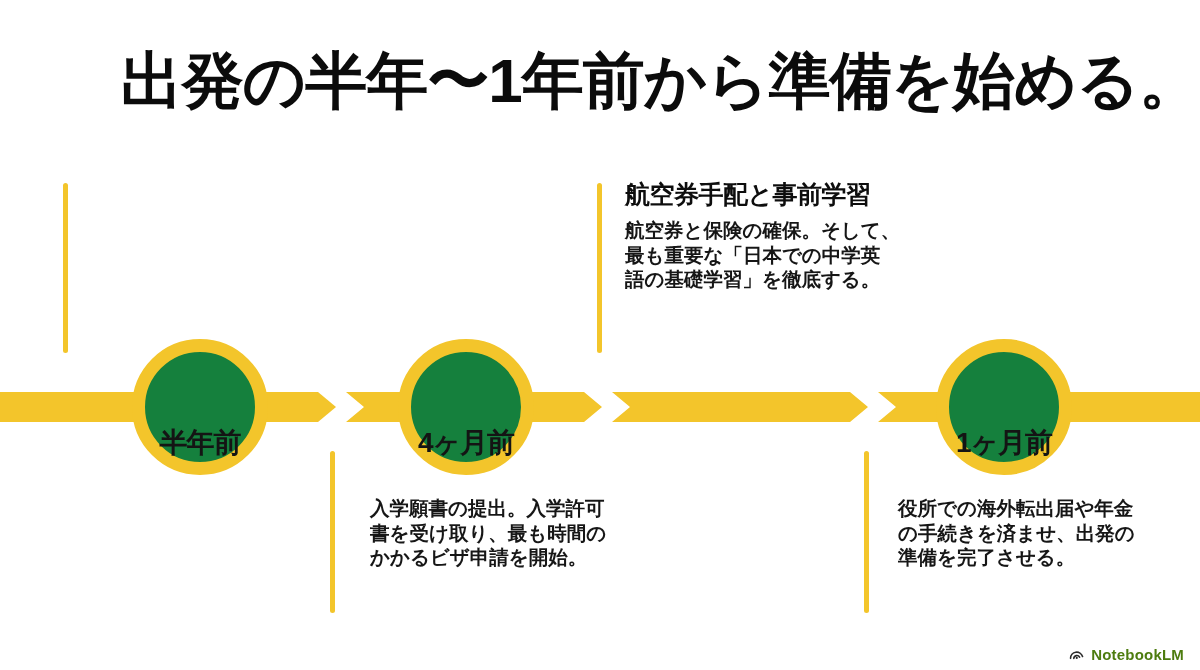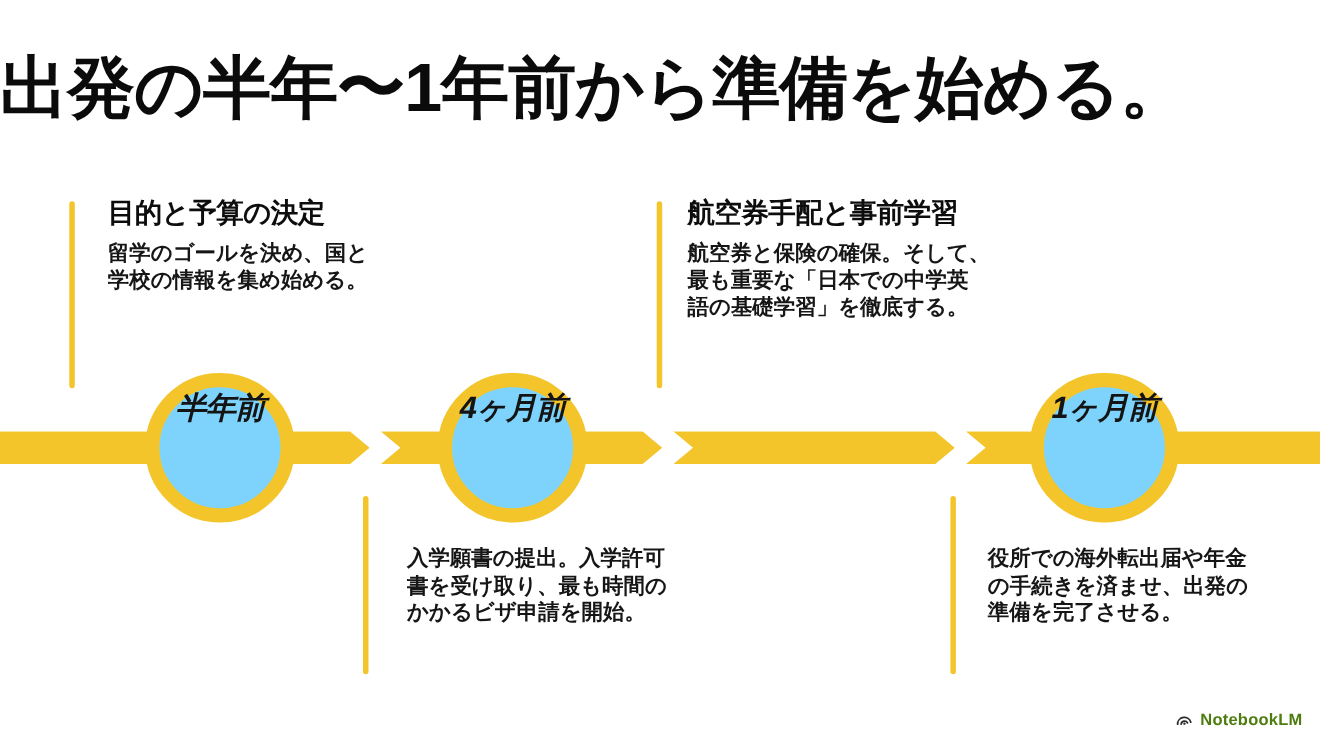--- a/index.html
+++ b/index.html
@@ -18,21 +18,21 @@
     height: 670px;
     background: #ffffff;
     overflow: hidden;
   }
 
   
   .main-title {
     position: absolute;
     left: 0; right: 0;
     top: 44px;
-    text-align: left;
+    text-align: right;
     font-size: 62px;
     line-height: 74px;
     font-weight: 900;
     letter-spacing: -1px;
     color: #0b0b0b;
     white-space: nowrap;
   }
 
   
   .seg {
@@ -49,28 +49,27 @@
     clip-path: polygon(0 0, 238px 0, 100% 50%, 238px 100%, 0 100%, 18px 50%); }
   .seg-4 { left: 878px; width: 322px;
     clip-path: polygon(0 0, 100% 0, 100% 100%, 0 100%, 18px 50%); }
 
   
   .circle {
     position: absolute;
     top: 339px;
     width: 136px;
     height: 136px;
-    background: #7dd3fc;
+    background: #15803d;
     border: 13px solid var(--accent);
     border-radius: 50%;
     display: flex;
-    align-items: flex-start;
+    align-items: flex-end;
     justify-content: center;
     z-index: 2;
-    font-style: italic;
   }
   .circle .label {
     font-size: 28px;
     font-weight: 800;
     letter-spacing: -1px;
     color: #141414;
     white-space: nowrap;
   }
   .circle-1 { left: 132px; }
   .circle-2 { left: 398px; }
@@ -151,25 +150,20 @@
   <div class="circle circle-1">
     <span class="label">半年前</span>
   </div>
   <div class="circle circle-2">
     <span class="label">4ヶ月前</span>
   </div>
   <div class="circle circle-4">
     <span class="label">1ヶ月前</span>
   </div>
 
-  <div class="block block-1">
-    <h3>目的と予算の決定</h3>
-    <p>留学のゴールを決め、国と
-学校の情報を集め始める。</p>
-  </div>
 
   <div class="block block-2">
     <p>入学願書の提出。入学許可
 書を受け取り、最も時間の
 かかるビザ申請を開始。</p>
   </div>
 
   <div class="block block-3">
     <h3>航空券手配と事前学習</h3>
     <p>航空券と保険の確保。そして、

